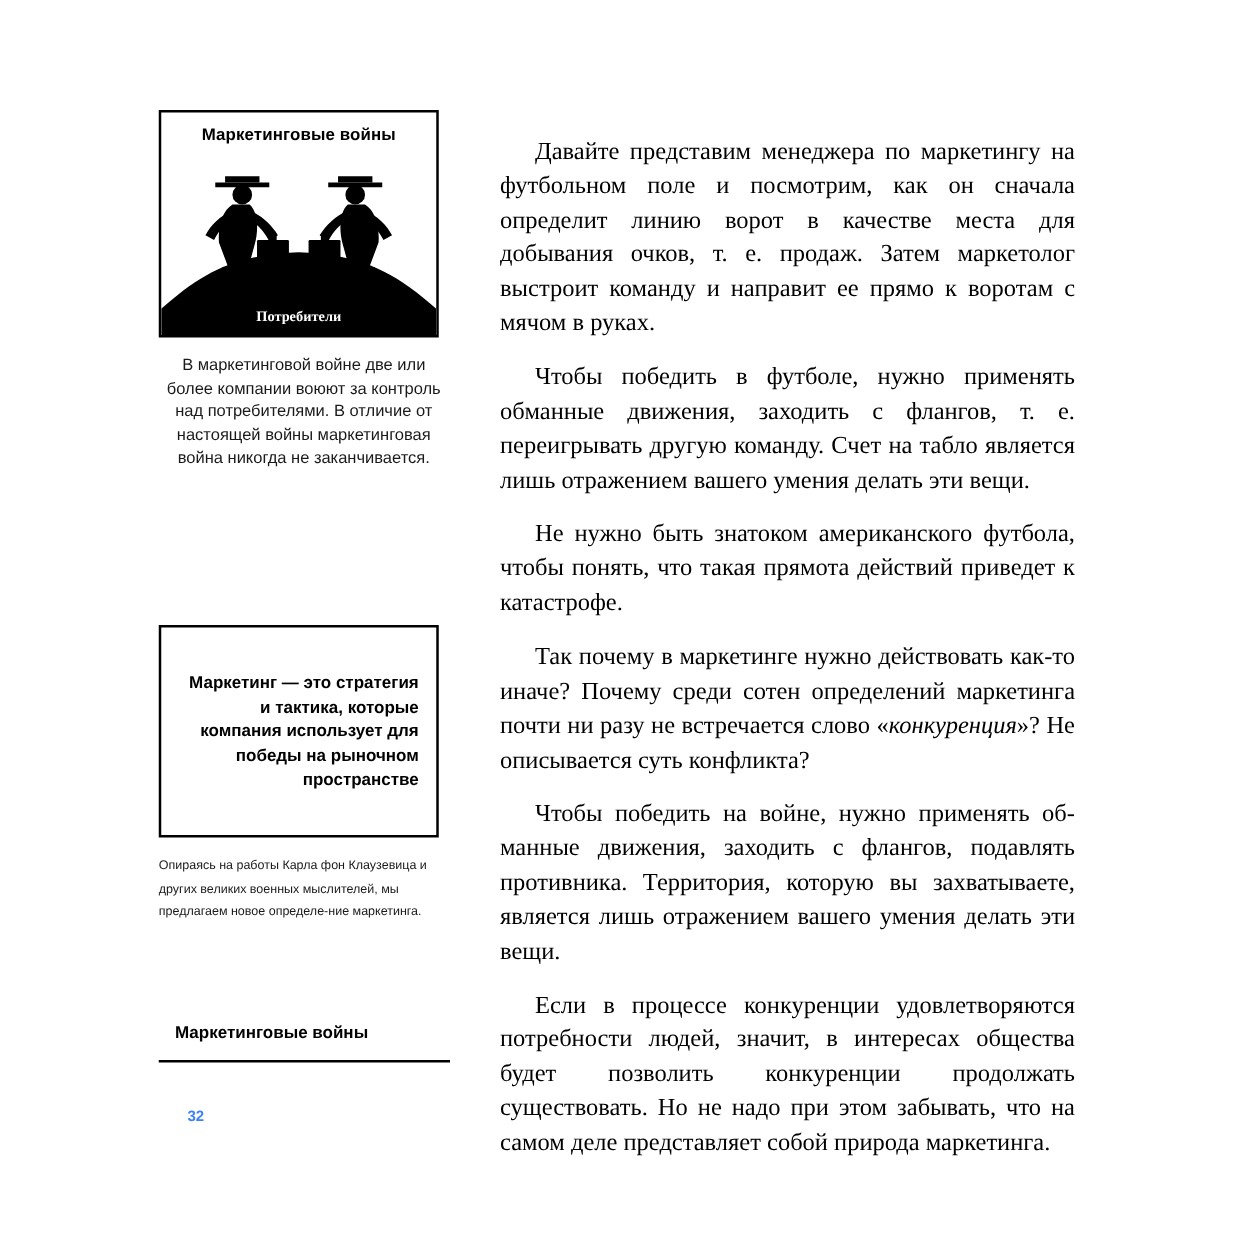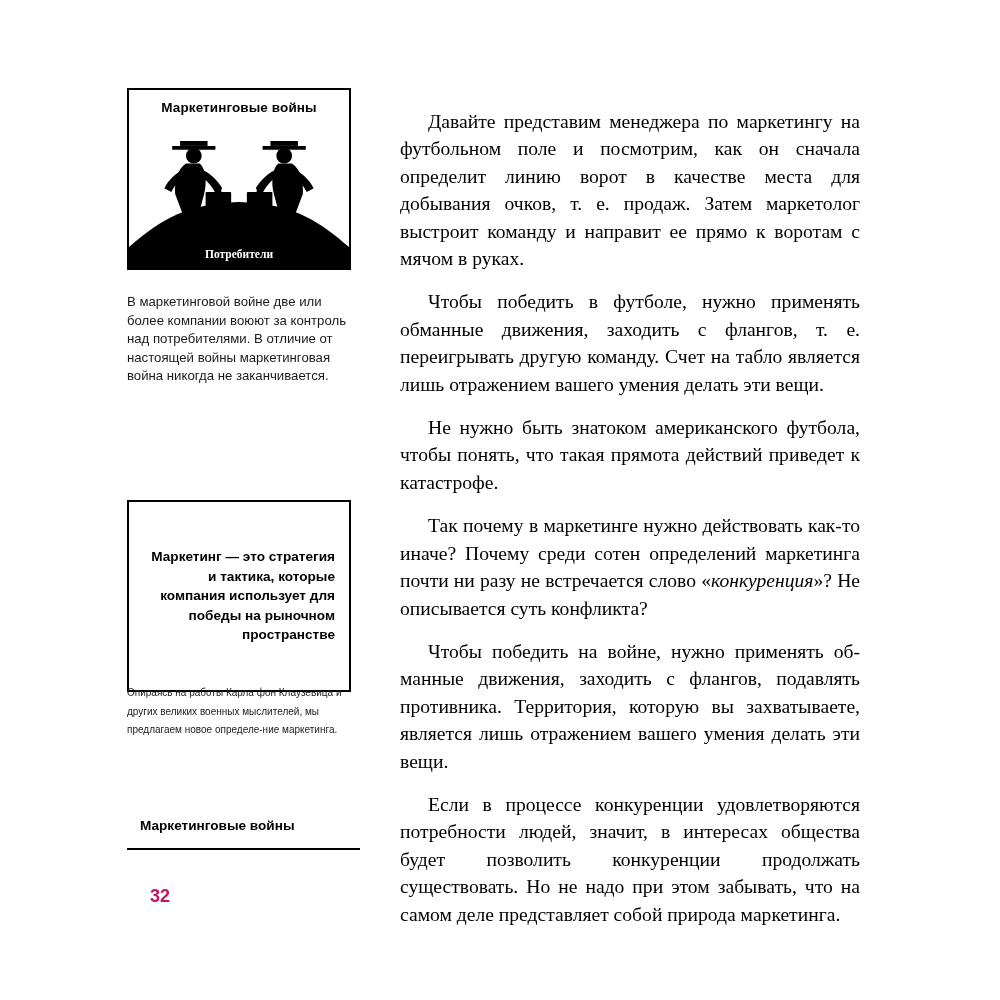--- a/index.html
+++ b/index.html
@@ -63,34 +63,35 @@
     bottom: 8px;
     width: 100%;
     text-align: center;
     font-family: Liberation Serif, serif;
     font-weight: bold;
     font-size: 11.5px;
     color: #ffffff;
   }
 
   .caption {
-    margin-top: 23px;
+    margin-top: 13px;
     width: 232px;
     font-family: "Liberation Sans", sans-serif;
     font-size: 13.2px;
     line-height: 18.6px;
     color: #1a1a1a;
+    text-align: center;
   }
 
   .quote-box {
     position: absolute;
     left: 127px;
     top: 500px;
     width: 224px;
-    height: 192px;
+    height: 170px;
     border: 2px solid #000;
     box-sizing: border-box;
     display: flex;
     align-items: center;
     justify-content: flex-start;
   }
   .quote-text {
     font-family: "Liberation Sans", sans-serif;
     font-weight: bold;
     font-size: 13.6px;
@@ -128,22 +129,22 @@
     width: 233px;
     height: 2px;
     background: #000;
   }
   .folio {
     position: absolute;
     left: 150px;
     top: 886px;
     font-family: "Liberation Sans", sans-serif;
     font-weight: bold;
-    font-size: 18px;
-    color: #be185d;
+    font-size: 12px;
+    color: #3b82f6;
   }
 
   
   .body-col {
     position: absolute;
     left: 384px;
     top: 92px;
     width: 492px;
     font-family: "Liberation Serif", serif;
     font-size: 19.6px;

